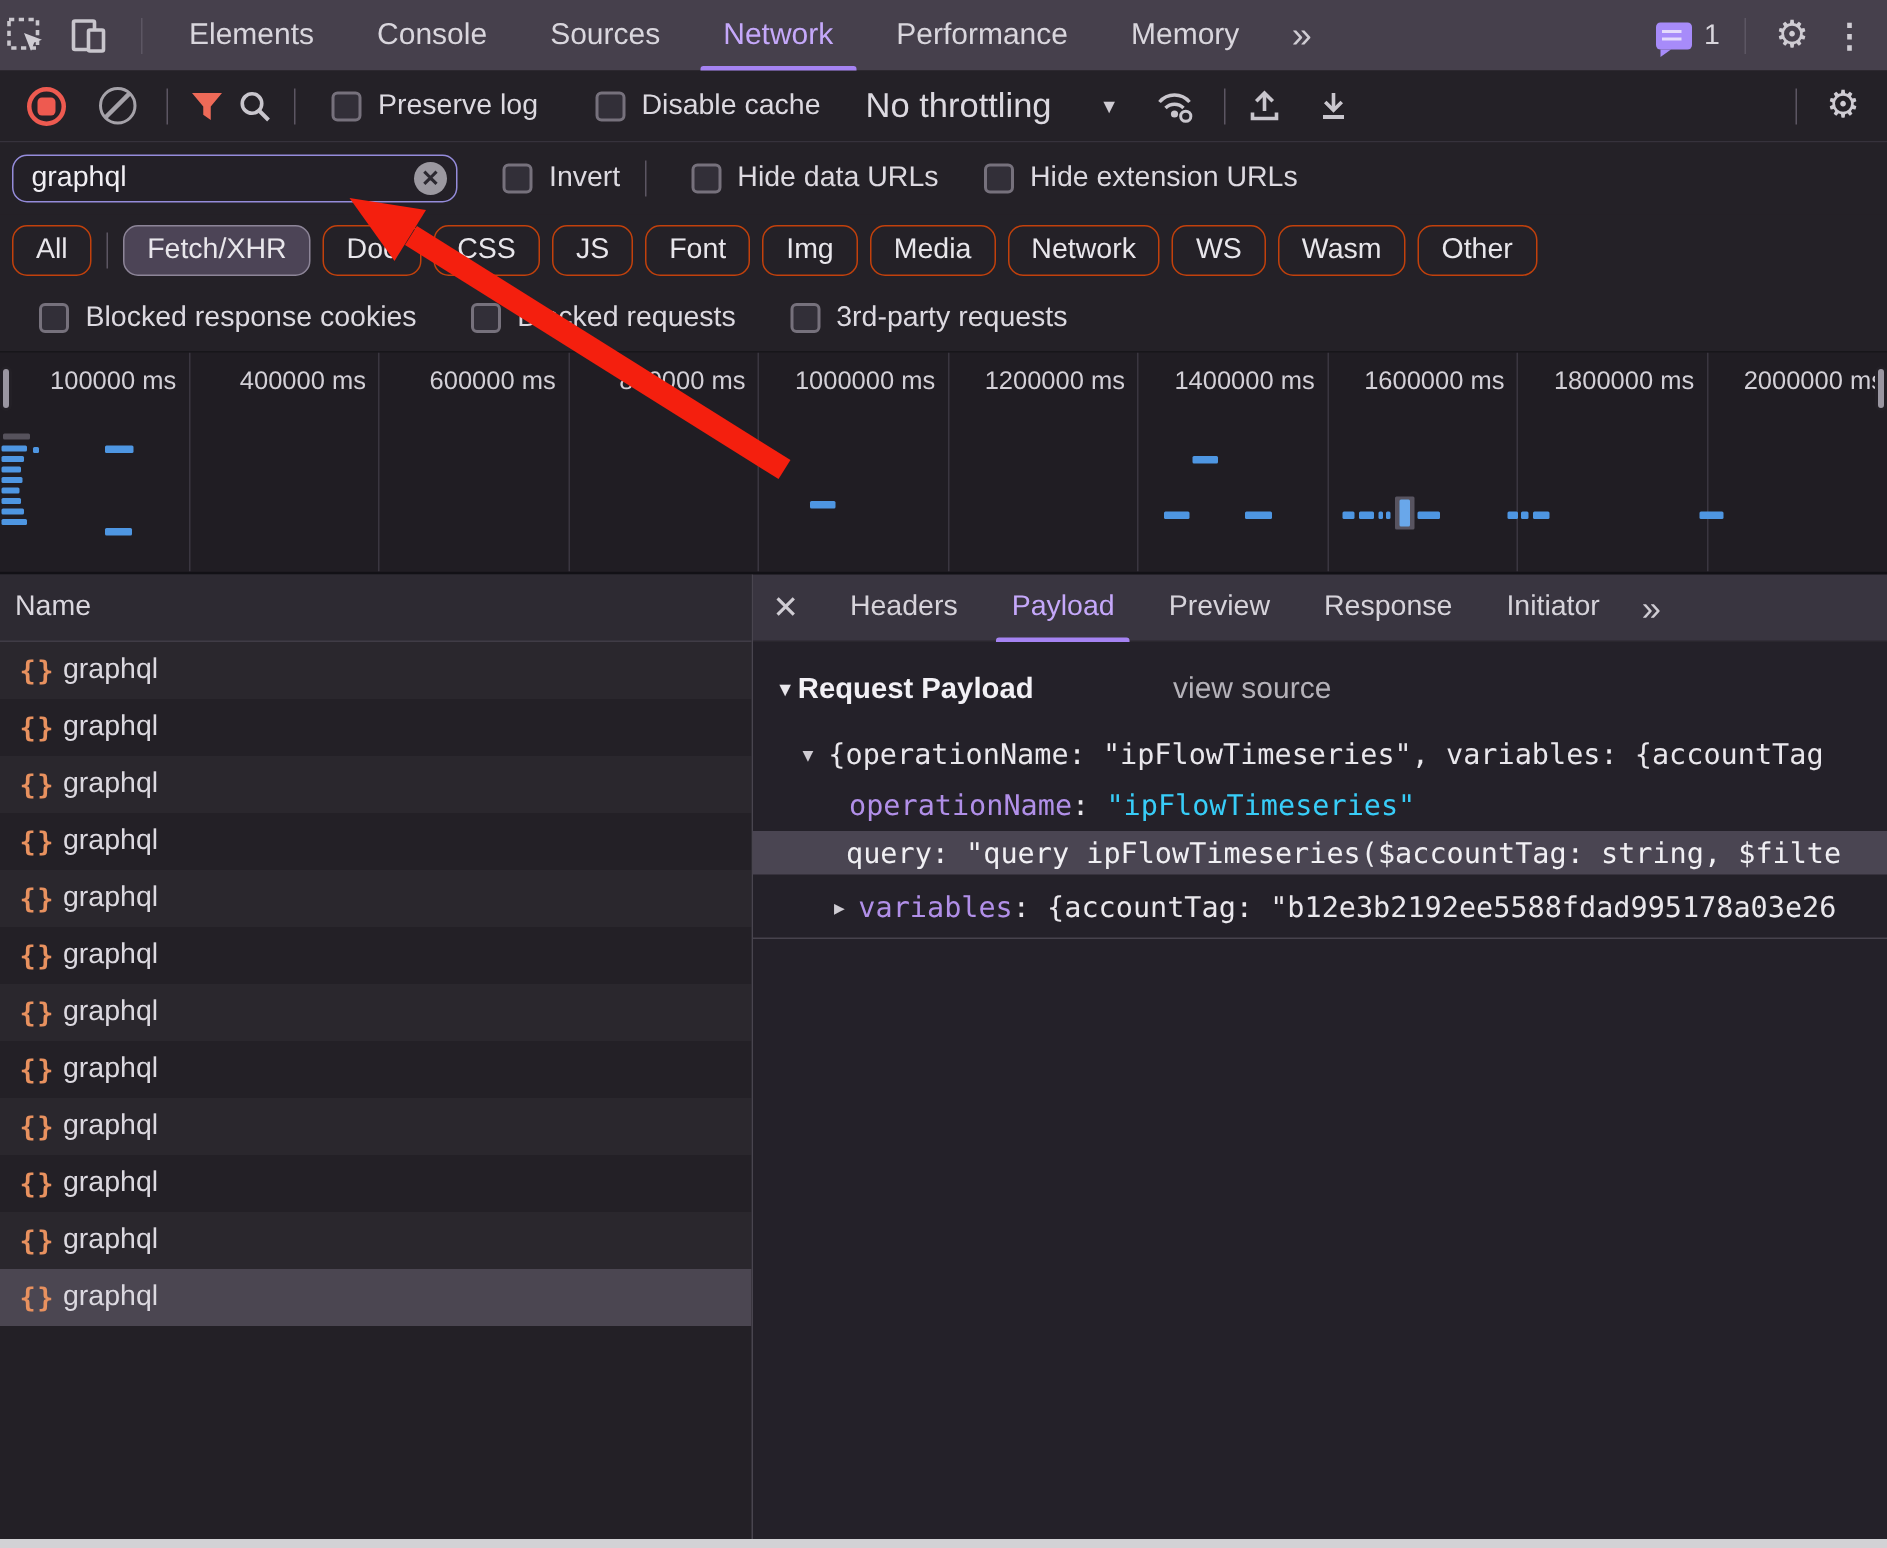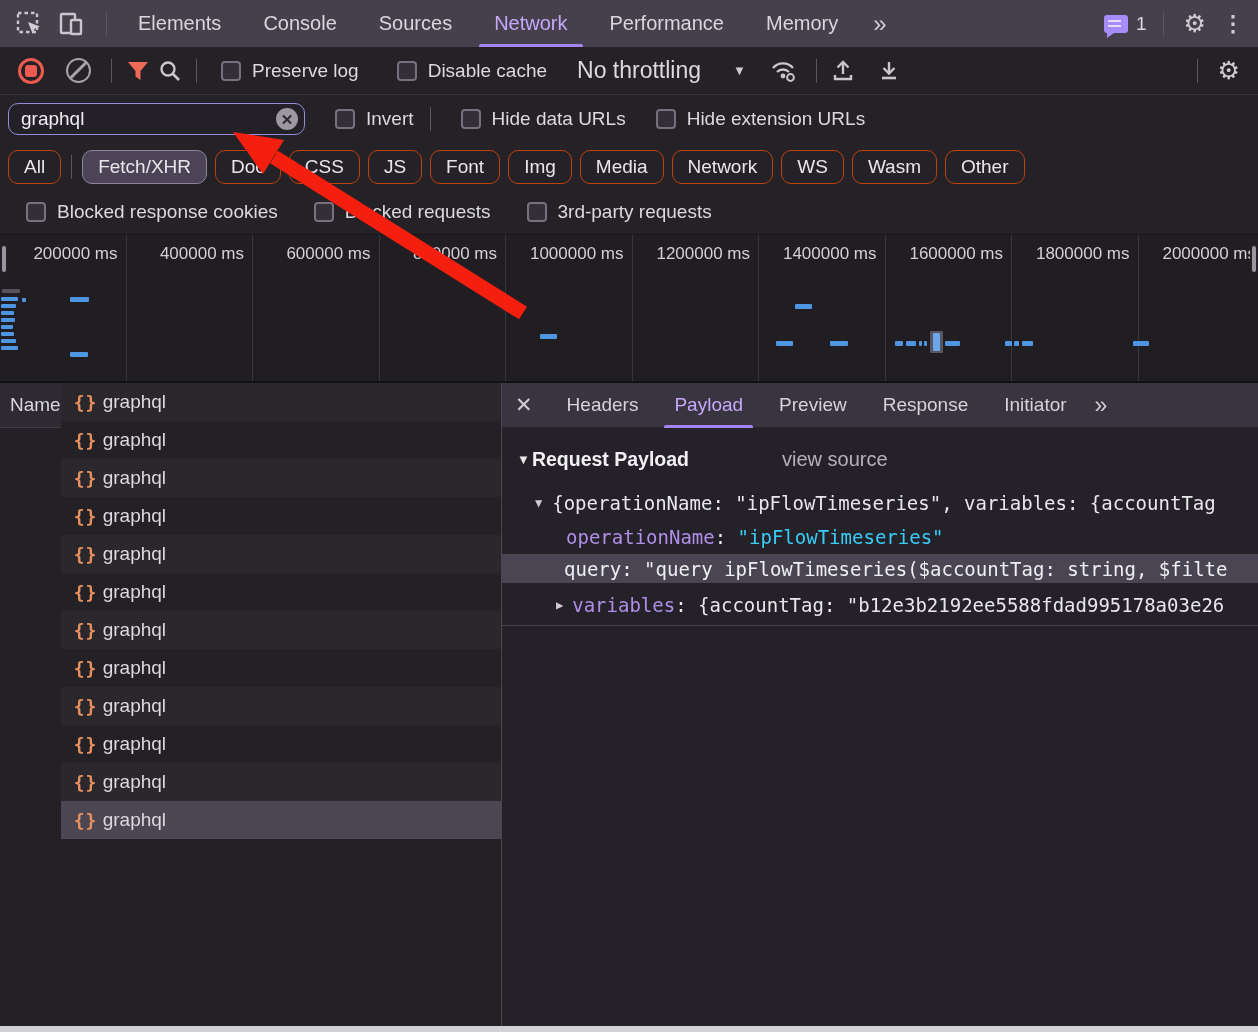--- a/index.html
+++ b/index.html
@@ -1,20 +1,20 @@
 <!DOCTYPE html>
 <html><head>
 <meta charset="utf-8">
 <style>
   * { margin:0; padding:0; box-sizing:border-box; }
   html,body { width:1258px; height:1032px; background:#242127; font-family:"Liberation Sans", sans-serif; overflow:hidden; }
   .devtools { position:relative; width:1258px; height:1032px; background:#242127; color:#d9d6dd; }
 
   
-  .top-bar { display:flex; align-items:center; height:47px; background:#46404c; padding-left:12px; }
+  .top-bar { display:flex; align-items:center; height:47px; background:#46404c; }
   .tb-icon { display:flex; align-items:center; justify-content:center; width:34px; height:34px; margin-right:8px; }
   .vdiv { width:1px; height:24px; background:#5c5663; margin:0 10px; }
   .tab { position:relative; height:47px; display:flex; align-items:center; padding:0 21px; font-size:20px; color:#d9d6dd; cursor:default; }
   .tab.selected { color:#c5a8fa; }
   .tab.selected::after { content:""; position:absolute; left:6px; right:6px; bottom:0; height:3px; background:#a583f2; border-radius:2px 2px 0 0; }
   .more-chevrons { font-size:24px; color:#cfccd3; padding:0 14px; letter-spacing:-2px; }
   .top-right { margin-left:auto; display:flex; align-items:center; }
   .issues { display:flex; align-items:center; margin-right:6px; }
   .bubble { position:relative; width:24px; height:18px; background:#a78bfa; border-radius:3px; margin-right:8px; }
   .bubble::after { content:""; position:absolute; left:3px; bottom:-5px; border-left:7px solid #a78bfa; border-bottom:5px solid transparent; }
@@ -58,21 +58,21 @@
   .timeline { position:relative; height:147px; background:#201d23; border-top:1px solid #17161a; overflow:hidden; }
   .ruler { position:absolute; inset:0; display:flex; }
   .tick { width:126.5px; flex:none; border-right:1px solid #3a3640; height:100%; display:flex; justify-content:flex-end; padding:9px 8px 0 0; }
   .tick span { font-size:17px; color:#d3d0d7; white-space:nowrap; }
   .tbar { position:absolute; border-radius:1px; }
   .tl-handle { position:absolute; width:8px; height:30px; top:9px; background:#9a96a1; border:2px solid #232026; border-radius:5px; }
   .tl-handle.left { left:0; } .tl-handle.right { right:0; }
 
   
   .main { display:flex; height:646px; border-top:2px solid #121116; }
-  .left-pane { width:502px; flex:none; background:#232026; border-right:1px solid #49454f; display:flex; flex-direction:row; }
+  .left-pane { width:502px; flex:none; background:#232026; border-right:1px solid #49454f; display:flex; flex-direction:column; }
   .name-header { height:45px; background:#2d2a32; border-bottom:1px solid #403c46; display:flex; align-items:center; padding-left:10px; font-size:19px; color:#dad7de; flex:none; }
   .req-list { flex:1; overflow:hidden; }
   .req-row { position:relative; height:38px; display:flex; align-items:center; background:#2a272d; }
   .req-row.alt { background:#232026; }
   .req-row.sel { background:#4b4651; }
   .req-icon { position:absolute; left:13px; font-family:"DejaVu Sans Mono", monospace; font-size:18px; font-weight:bold; color:#e8915f; letter-spacing:1px; }
   .req-label { margin-left:42px; font-size:19px; color:#dcd9e0; }
 
   .right-pane { flex:1; background:#242129; display:flex; flex-direction:column; overflow:hidden; }
   .detail-tabs { height:45px; background:#393540; display:flex; align-items:center; flex:none; border-bottom:1px solid #2a272e; }
@@ -246,21 +246,21 @@
     </div>
     <div class="cb-group">
       <span class="cb"></span>
       <span class="cb-label">3rd-party requests</span>
     </div>
   </div>
 
   <div class="timeline">
     <div class="ruler">
         <div class="tick">
-          <span>200000 ms</span>
+          <span>100000 ms</span>
         </div>
         <div class="tick">
           <span>400000 ms</span>
         </div>
         <div class="tick">
           <span>600000 ms</span>
         </div>
         <div class="tick">
           <span>800000 ms</span>
         </div>

